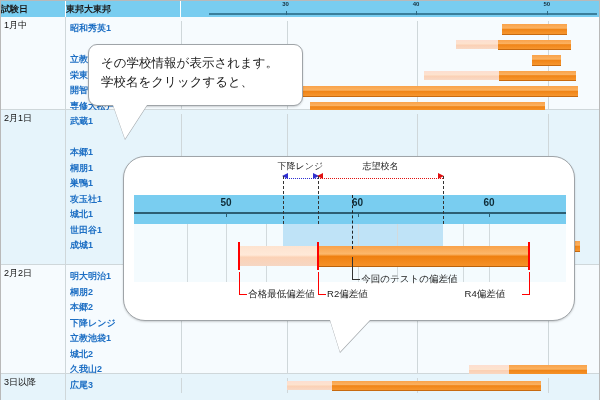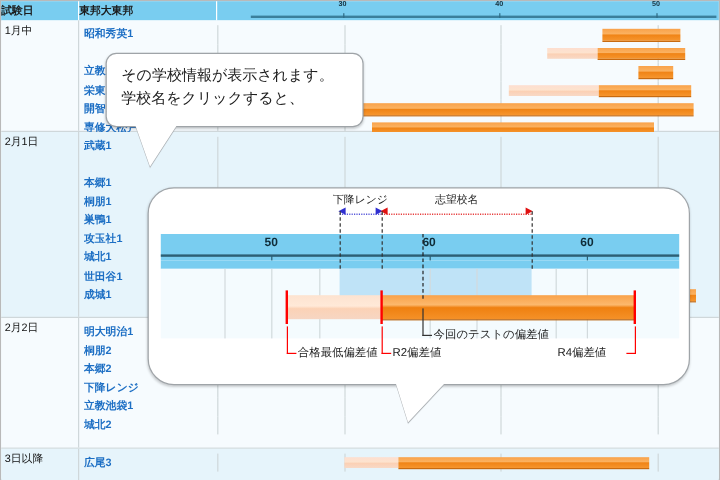--- a/index.html
+++ b/index.html
@@ -283,20 +283,30 @@
             </div>
           </div>
           <div class="row">
             <div class="row-name">城北2</div>
             <div class="row-plot">
               <div class="vline" style="left: 104.5px;"></div>
               <div class="vline" style="left: 235.125px;"></div>
               <div class="vline" style="left: 365.75px;"></div>
             </div>
           </div>
+          <div class="row">
+            <div class="row-name">久我山2</div>
+            <div class="row-plot">
+              <div class="vline" style="left: 104.5px;"></div>
+              <div class="vline" style="left: 235.125px;"></div>
+              <div class="vline" style="left: 365.75px;"></div>
+              <div class="bar bar-pale" style="left: 287.375px; width: 39.1875px;"></div>
+              <div class="bar bar-dark" style="left: 326.562px; width: 78.375px;"></div>
+            </div>
+          </div>
         </div>
       </div>
       <div class="grp a" style="height: 62px;">
         <div class="grp-date">3日以降</div>
         <div class="grp-rows">
           <div class="row">
             <div class="row-name">広尾3</div>
             <div class="row-plot">
               <div class="vline" style="left: 104.5px;"></div>
               <div class="vline" style="left: 235.125px;"></div>

